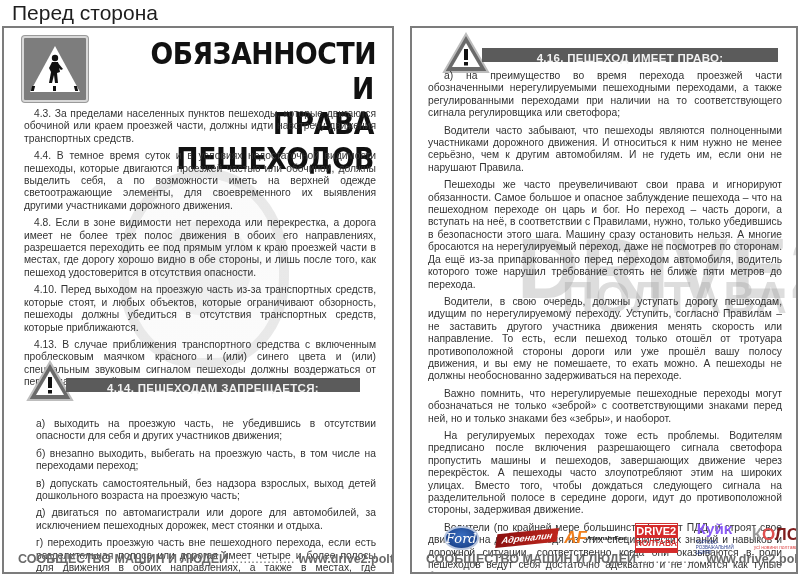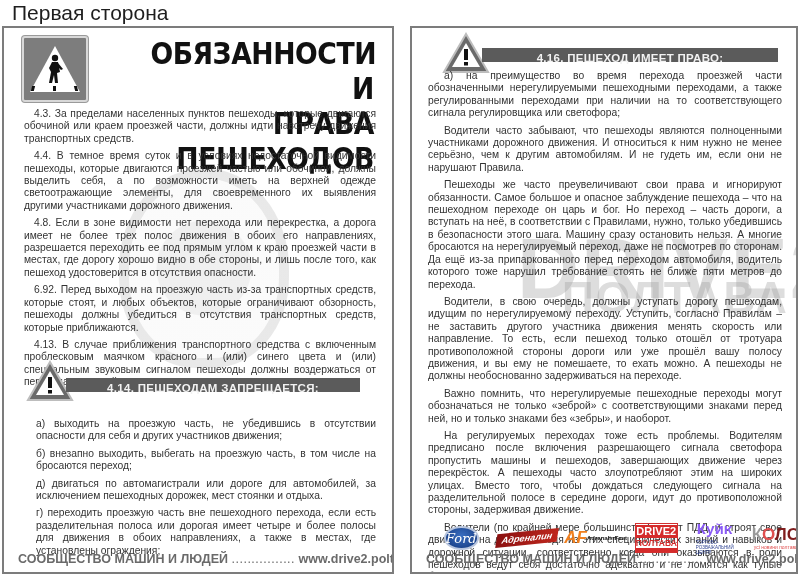--- a/index.html
+++ b/index.html
@@ -92,21 +92,21 @@
   .logo-kuyk .k-main { color: #8b5cf6; font-family: Liberation Mono, monospace; font-weight: bold; font-size: 15px; line-height: 18px; }
   .logo-kuyk .k-sub { color: #2a3f8f; font-size: 4.5px; }
   .logo-kolo { width: 52px; flex-direction: column; }
   .logo-kolo .ko-main { color: #9a9a9a; font-weight: bold; font-size: 17px; line-height: 18px; }
   .logo-kolo .ko-main span { color: #e05050; }
   .logo-kolo .ko-sub { color: #e05050; font-size: 5px; }
 </style>
 </head>
 <body>
 
-<div class="side-title left">Первая сторона</div>
+<div class="side-title left">Перед сторона</div>
 
 <div class="panel left">
   <div class="watermark wm-emblem"></div>
 
   <div class="sign">
     <svg width="62" height="62" viewBox="0 0 62 62">
       <polygon points="31,8 56,54 6,54" fill="#ffffff"></polygon>
       <circle cx="31" cy="20" r="3.2" fill="#111"></circle>
       <path d="M28 24 L34 24 L36 34 L33 35 L34 45 L31 45 L30 37 L28 45 L25 45 L27 34 L25 30 Z" fill="#111"></path>
       <path d="M34 25 L39 31 L37 32 L33 28 Z" fill="#111"></path>
@@ -122,35 +122,36 @@
 
   <div class="big-title">
     <div>ОБЯЗАННОСТИ И</div>
     <div>ПРАВА ПЕШЕХОДОВ</div>
   </div>
 
   <div class="text-block" style="top:80px;">
     <p>4.3. За пределами населенных пунктов пешеходы, которые двигаются обочиной или краем проезжей части, должны идти навстречу движения транспортных средств.</p>
     <p>4.4. В темное время суток и в условиях недостаточной видимости пешеходы, которые двигаются проезжей частью или обочиной, должны выделить себя, а по возможности иметь на верхней одежде светоотражающие элементы, для своевременного их выявления другими участниками дорожного движения.</p>
     <p>4.8. Если в зоне видимости нет перехода или перекрестка, а дорога имеет не более трех полос движения в обоих его направлениях, разрешается переходить ее под прямым углом к краю проезжей части в местах, где дорогу хорошо видно в обе стороны, и лишь после того, как пешеход удостоверится в отсутствия опасности.</p>
-    <p>6.92. Перед выходом на проезжую часть из-за транспортных средств, которые стоят, и любых объектов, которые ограничивают обзорность, пешеходы должны убедиться в отсутствия транспортных средств, которые приближаются.</p>
+    <p>4.10. Перед выходом на проезжую часть из-за транспортных средств, которые стоят, и любых объектов, которые ограничивают обзорность, пешеходы должны убедиться в отсутствия транспортных средств, которые приближаются.</p>
     <p>4.13. В случае приближения транспортного средства с включенным проблесковым маячком красного и (или) синего цвета и (или) специальным звуковым сигналом пешеходы должны воздержаться от перехода проезжей части или немедленно оставить ее.</p>
   </div>
 
   <svg class="warn-tri" style="left:22px; top:332px;" viewBox="0 0 48 42">
     <polygon points="24,2 46,40 2,40" fill="#6a6a6a" stroke="#bdbdbd" stroke-width="2"></polygon>
     <polygon points="24,11 38,35 10,35" fill="#ffffff"></polygon>
     <rect x="22" y="17" width="4" height="11" fill="#111"></rect>
     <rect x="22" y="30" width="4" height="3.5" fill="#111"></rect>
   </svg>
   <div class="warn-bar" style="left:62px; right:32px; top:350px;text-align:center;">4.14. ПЕШЕХОДАМ ЗАПРЕЩАЕТСЯ:</div>
 
   <div class="text-block list" style="top:378px; left:32px;margin-top:12px;">
     <p>а) выходить на проезжую часть, не убедившись в отсутствии опасности для себя и других участников движения;</p>
-    <p>б) внезапно выходить, выбегать на проезжую часть, в том числе на бросаются переход;</p>
+    <p>б) внезапно выходить, выбегать на проезжую часть, в том числе на переходами переход;</p>
+    <p>в) допускать самостоятельный, без надзора взрослых, выход детей дошкольного возраста на проезжую часть;</p>
     <p>д) двигаться по автомагистрали или дороге для автомобилей, за исключением пешеходных дорожек, мест стоянки и отдыха.</p>
     <p>г) переходить проезжую часть вне пешеходного перехода, если есть разделительная полоса или дорогая имеет четыре и более полосы для движения в обоих направлениях, а также в местах, где установлены ограждения;</p>
   </div>
 
   <div class="footer">
     <span>СООБЩЕСТВО МАШИН И ЛЮДЕЙ</span>
     <span class="dots">................</span>
     <span>www.drive2.poltava.ua</span>
   </div>
 </div>

